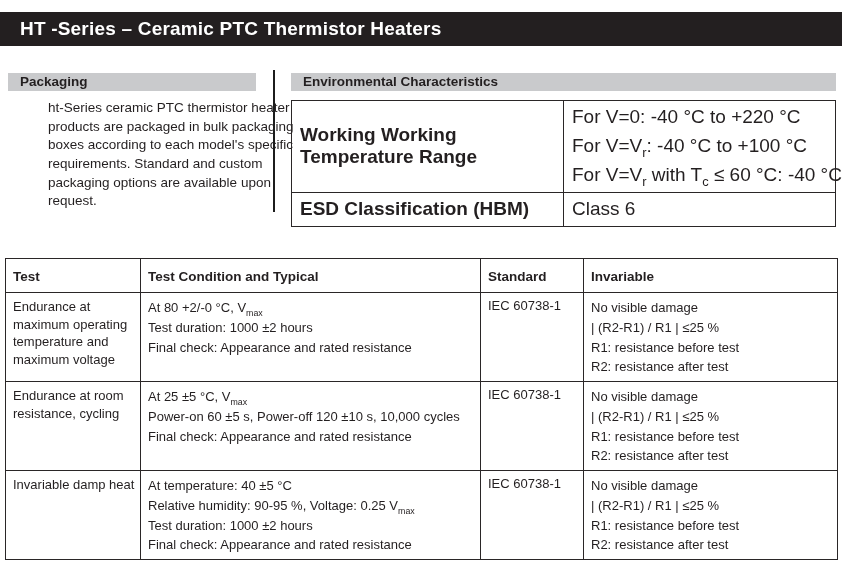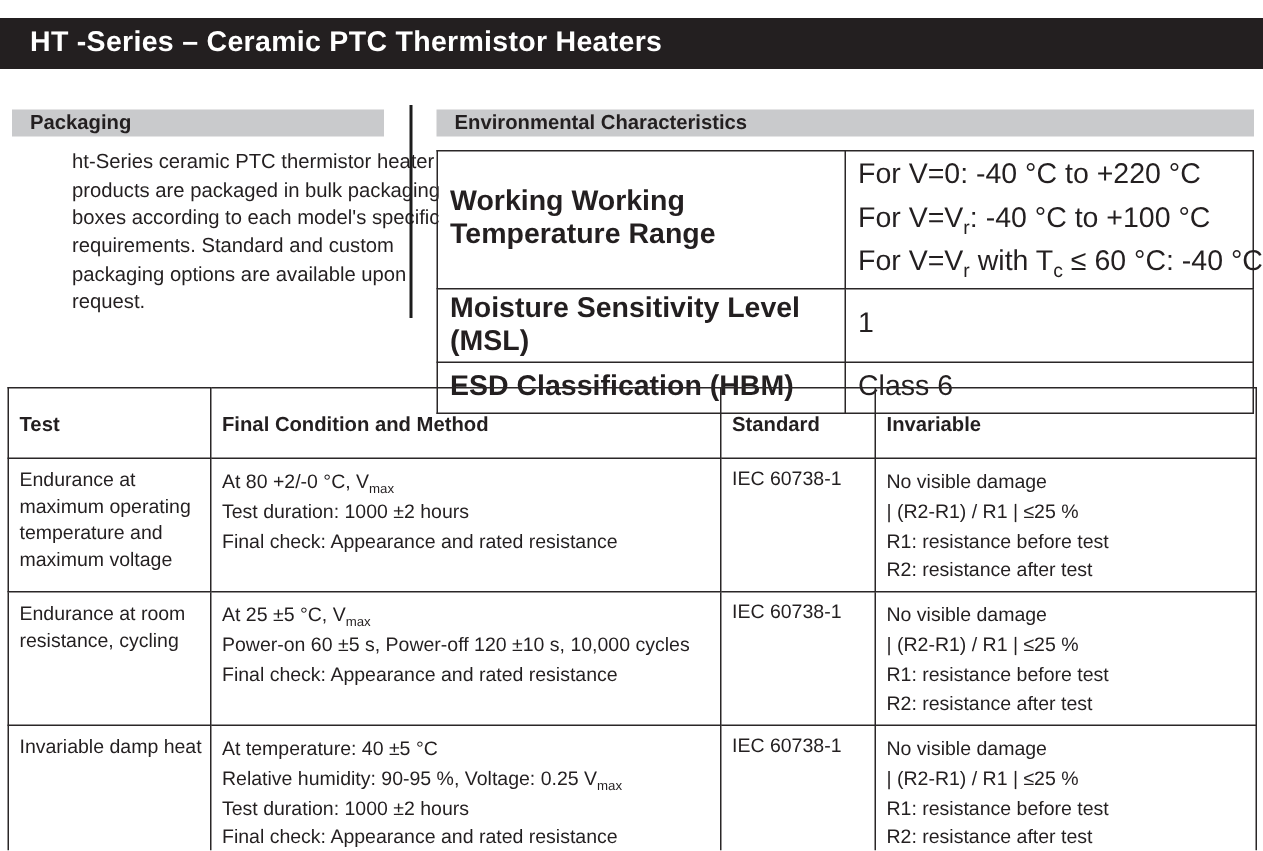--- a/index.html
+++ b/index.html
@@ -32,21 +32,21 @@
   .env-table{border-collapse:collapse;width:545px;margin-top:9px;table-layout:fixed;}
   .env-table td{border:1.5px solid var(--border);vertical-align:middle;font-size:19px;padding:2px 6px 2px 8px;}
   .env-table td.label{font-weight:bold;width:272px;}
   .env-table tr.r1{height:62px;}
   .env-table tr.r2,.env-table tr.r3{height:26px;}
 
   
   .tests-bar{position:absolute;left:0;top:233px;width:842px;height:18px;line-height:18px;background:var(--section-bar-bg);font-size:13.5px;font-weight:bold;padding-left:12px;}
   .tests-table{position:absolute;left:5px;top:258px;border-collapse:collapse;width:832px;table-layout:fixed;}
   .tests-table th,.tests-table td{border:1.5px solid var(--border);text-align:left;font-size:13px;padding:5px 4px 4px 7px;}
-  .tests-table th{height:47px;vertical-align:middle;font-size:13.5px;}
+  .tests-table th{height:34px;vertical-align:middle;font-size:13.5px;}
   .tests-table td{vertical-align:top;}
   .tests-table tr.tr1{height:83px;margin-left:20px;}
   .tests-table tr.tr2{height:74px;}
   .tests-table tr.tr3{height:83px;}
   .cell-test{line-height:1.35;padding-top:6px;}
   .lines .line{line-height:1.52;white-space:nowrap;}
   sub{font-size:.68em;line-height:0;}
 </style>
 </head>
 <body>
@@ -69,26 +69,20 @@
     <table class="env-table">
       <tbody>
           <tr class="r1">
         <td class="label">Working Working Temperature Range</td>
         <td class="lines">
               <div class="line">For V=0: -40 °C to +220 °C</div>
               <div class="line">For V=V<sub>r</sub>: -40 °C to +100 °C</div>
               <div class="line">For V=V<sub>r</sub> with T<sub>c</sub> ≤ 60 °C: -40 °C to +60 °C</div>
             </td>
       </tr>
-      <tr class="r2">
-        <td class="label">Moisture Sensitivity Level (MSL)</td>
-        <td class="lines">
-              <div class="line">1</div>
-            </td>
-      </tr>
       <tr class="r3">
         <td class="label">ESD Classification (HBM)</td>
         <td class="lines">
               <div class="line">Class 6</div>
             </td>
       </tr>
     </tbody>
       </table>
   </div>
 
@@ -96,21 +90,21 @@
   <table class="tests-table">
     <colgroup>
       <col style="width:135px">
         <col style="width:340px">
         <col style="width:103px">
         <col style="width:254px">
     </colgroup>
     <tbody>
         <tr>
       <th>Test</th>
-      <th>Final Condition and Method</th>
+      <th>Test Condition and Typical</th>
       <th>Standard</th>
       <th>Invariable</th>
     </tr>
     <tr class="tr1">
       <td class="cell-test">Endurance at maximum operating temperature and maximum voltage</td>
       <td class="lines">
             <div class="line">At 80 +2/-0 °C, V<sub>max</sub></div>
             <div class="line">Test duration: 1000 ±2 hours</div>
             <div class="line">Final check: Appearance and rated resistance</div>
           </td>

